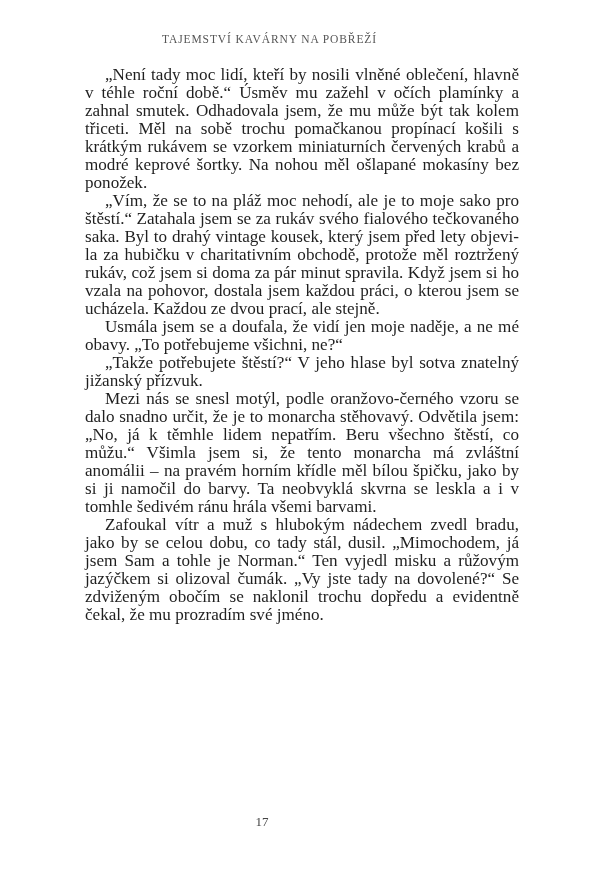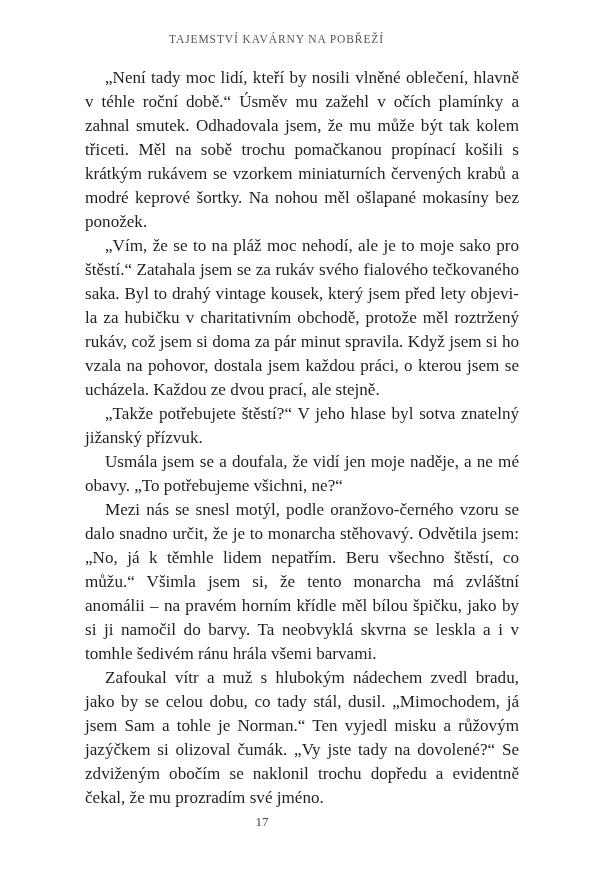--- a/index.html
+++ b/index.html
@@ -2,30 +2,30 @@
 <html><head>
 <meta charset="utf-8">
 <style>
   html, body { margin: 0; padding: 0; background: #ffffff; }
   body { width: 600px; height: 869px; position: relative; overflow: hidden; }
   .page {
     position: absolute; left: 0; top: 0; width: 600px; height: 869px;
     background: #ffffff;
   }
   .running-head {
-    position: absolute; top: 33px; left: 16px; width: 521px;
+    position: absolute; top: 33px; left: 9px; width: 521px;
     text-align: center;
     font-family: "Liberation Serif", "DejaVu Serif", serif;
     font-size: 11.5px; letter-spacing: 0.9px;
     color: #555555;
   }
   .body-text {
     position: absolute; left: 85px; top: 66px; width: 434px;
     font-family: "Liberation Serif", "DejaVu Serif", serif;
-    font-size: 17.1px; line-height: 24px;
+    font-size: 17.1px; line-height: 18px;
     color: #1f1f1f;
   }
   .body-text p {
     margin: 0; text-indent: 20px; text-align: justify;
     hyphens: manual;
   }
   .folio {
     position: absolute; top: 814px; left: 0; width: 524px; text-align: center;
     font-family: "Liberation Serif", "DejaVu Serif", serif;
     font-size: 13px; color: #444444;
@@ -33,20 +33,20 @@
 </style>
 </head>
 <body>
 
 <div class="page">
   <div class="running-head">TAJEMSTVÍ KAVÁRNY NA POBŘEŽÍ</div>
 
   <div class="body-text">
     <p>„Není tady moc lidí, kteří by nosili vlněné oblečení, hlavně v téhle roční době.“ Úsměv mu zažehl v očích plamínky a zahnal smutek. Odhadovala jsem, že mu může být tak kolem třiceti. Měl na sobě trochu pomačkanou propínací košili s krátkým rukávem se vzorkem miniaturních červených krabů a modré keprové šortky. Na nohou měl ošlapané mokasíny bez ponožek.</p>
     <p>„Vím, že se to na pláž moc nehodí, ale je to moje sako pro štěstí.“ Zatahala jsem se za rukáv svého fialového tečkovaného saka. Byl to drahý vintage kousek, který jsem před lety objevi­la za hubičku v charitativním obchodě, protože měl roztržený rukáv, což jsem si doma za pár minut spravila. Když jsem si ho vzala na pohovor, dostala jsem každou práci, o kterou jsem se ucházela. Každou ze dvou prací, ale stejně.</p>
+    <p>Usmála jsem se a doufala, že vidí jen moje naděje, a ne mé obavy. „To potřebujeme všichni, ne?“</p>
     <p>„Takže potřebujete štěstí?“ V jeho hlase byl sotva znatelný jižanský přízvuk.</p>
-    <p>Usmála jsem se a doufala, že vidí jen moje naděje, a ne mé obavy. „To potřebujeme všichni, ne?“</p>
     <p>Mezi nás se snesl motýl, podle oranžovo-černého vzoru se dalo snadno určit, že je to monarcha stěhovavý. Odvětila jsem: „No, já k těmhle lidem nepatřím. Beru všechno štěstí, co můžu.“ Všimla jsem si, že tento monarcha má zvláštní anomálii – na pravém horním křídle měl bílou špičku, jako by si ji namočil do barvy. Ta neobvyklá skvrna se leskla a i v tomhle šedivém ránu hrála všemi barvami.</p>
     <p>Zafoukal vítr a muž s hlubokým nádechem zvedl bradu, jako by se celou dobu, co tady stál, dusil. „Mimochodem, já jsem Sam a tohle je Norman.“ Ten vyjedl misku a růžovým jazýčkem si oli­zoval čumák. „Vy jste tady na dovolené?“ Se zdviženým obočím se naklonil trochu dopředu a evidentně čekal, že mu prozradím své jméno.</p>
   </div>
 
   <div class="folio">17</div>
 </div>
 
 </body></html>

